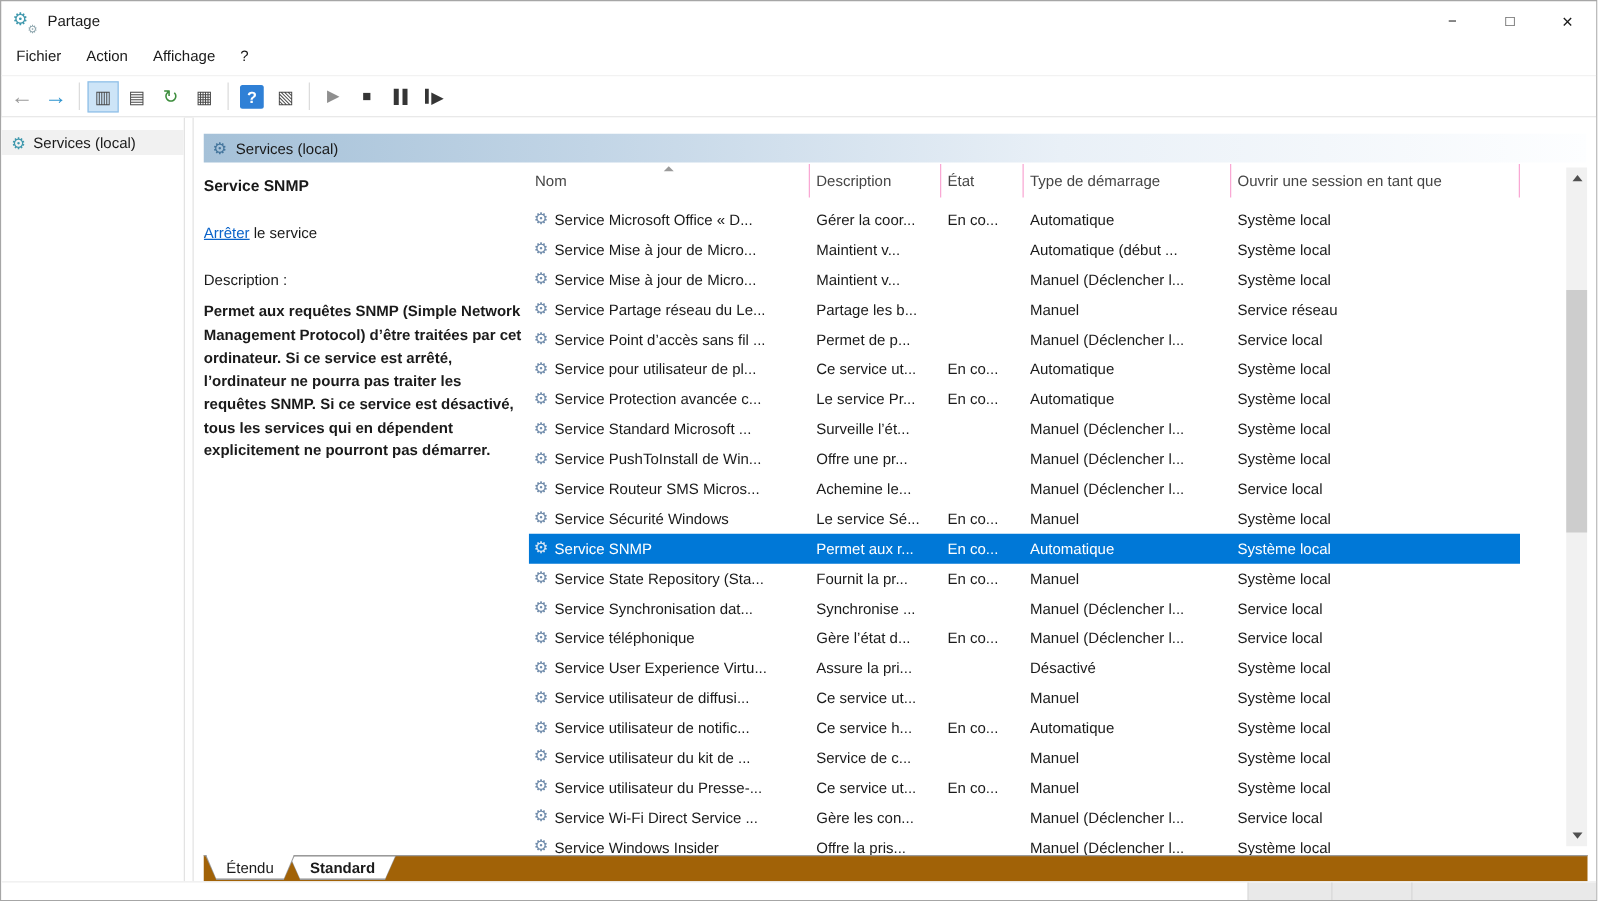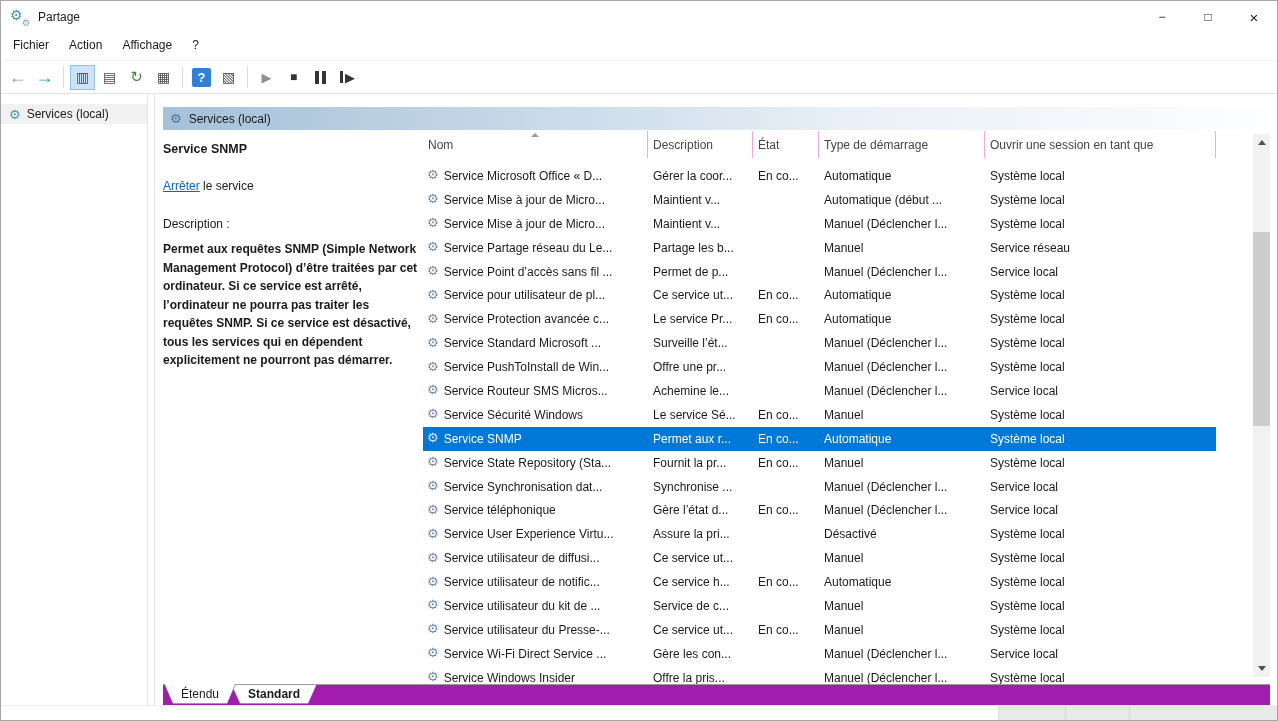--- a/index.html
+++ b/index.html
@@ -70,21 +70,21 @@
   .gear{font-size:13px;color:#6f8bab;flex:none;line-height:1;transform:translateY(-1px);}
   .trow.selected .gear{color:#d7e5f4;}
   
   .scrollbar{position:absolute;right:0;top:3px;bottom:8px;width:17px;background:#f1f1f1;display:flex;flex-direction:column;}
   .sb-btn{height:17px;flex:none;display:flex;align-items:center;justify-content:center;}
   .tri-up{width:0;height:0;border-left:4px solid transparent;border-right:4px solid transparent;border-bottom:5px solid #505050;}
   .tri-down{width:0;height:0;border-left:4px solid transparent;border-right:4px solid transparent;border-top:5px solid #505050;}
   .sb-track{flex:1;position:relative;}
   .sb-thumb{position:absolute;left:0;right:0;top:16%;height:38%;background:#cdcdcd;}
   
-  .tab-strip{position:absolute;left:8px;right:7px;bottom:0;height:21px;border-top:1px solid #9a9a9a;display:flex;padding-left:1px;background:#a21caf;}
+  .tab-strip{position:absolute;left:8px;right:7px;bottom:0;height:21px;border-top:1px solid #9a9a9a;display:flex;padding-left:1px;background:#a16207;}
   .tab{position:relative;margin-top:-1px;margin-right:-5px;height:20px;}
   .tab .outer{clip-path:polygon(0 0,100% 0,calc(100% - 9px) 100%,9px 100%);background:#9a9a9a;height:100%;box-sizing:border-box;padding:0 1px 1px 1px;}
   .tab:not(.active) .outer{padding-top:1px;font-weight:bold;}
   .tab .inner{clip-path:polygon(0 0,100% 0,calc(100% - 8px) 100%,8px 100%);background:#fff;height:100%;box-sizing:border-box;
     display:flex;align-items:center;justify-content:center;padding:0 16px;}
   .tab.active{z-index:2;}
   
   .bottom-strip{position:absolute;left:0;right:0;bottom:0;height:14px;background:#fff;border-top:1px solid #ededed;}
   .strip-right{position:absolute;left:997px;right:0;top:0;bottom:0;background:#e9e9e9;border-left:1px solid #dcdcdc;}
   .strip-seg{position:absolute;top:0;bottom:0;border-right:1px solid #d8d8d8;}

